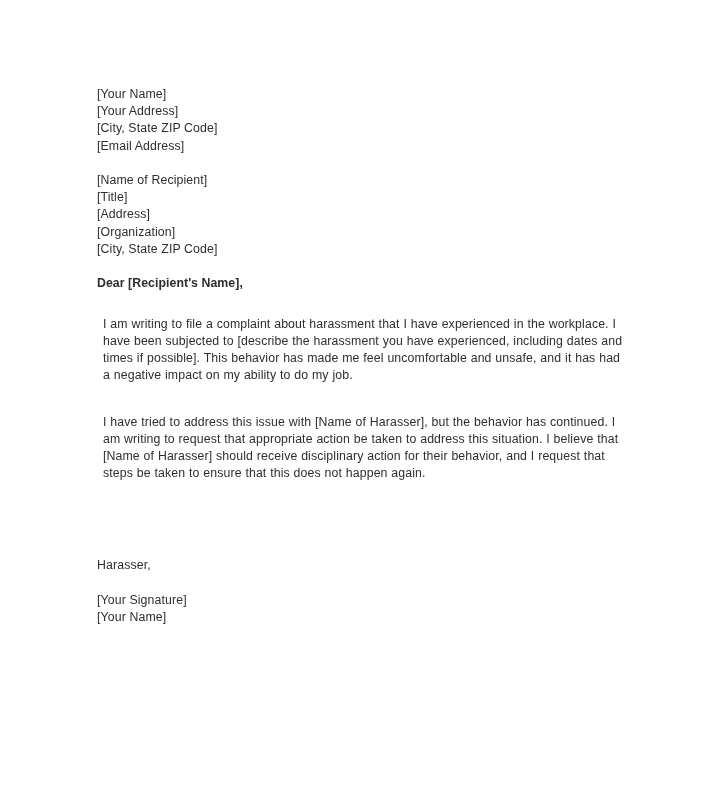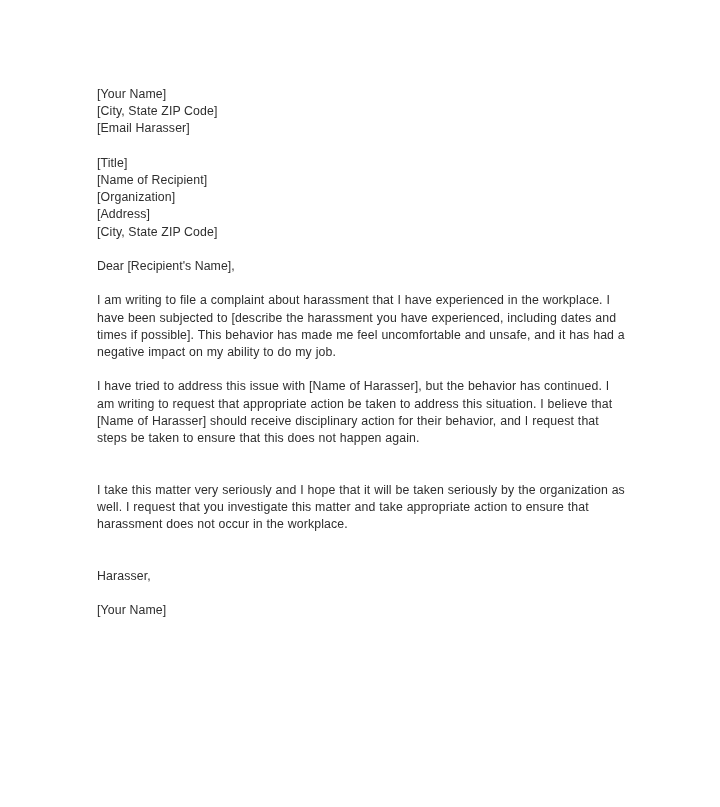--- a/index.html
+++ b/index.html
@@ -43,82 +43,83 @@
 
   .line {
     display: block;
     white-space: pre;
   }
 
   
   .gap-1 { height: 17.2px; }
 
   .salutation {
-    font-weight: 400;
+    font-weight: 700;
     letter-spacing: 0.005em;
   }
 
   .para {
-    margin: 0;
+    margin: 6px;
     text-align: left;
     word-spacing: 0.02em;
   }
 
   .sig-block .line {
     white-space: pre;
   }
 </style>
 </head>
 <body>
 
 <div class="page">
   <div class="letter">
 
     <div class="block">
       <span class="line">[Your Name]</span>
+      <span class="line">[Your Address]</span>
       <span class="line">[City, State ZIP Code]</span>
-      <span class="line">[Email Harasser]</span>
+      <span class="line">[Email Address]</span>
     </div>
 
     <div class="gap-1"></div>
 
     <div class="block">
+      <span class="line">[Name of Recipient]</span>
       <span class="line">[Title]</span>
-      <span class="line">[Name of Recipient]</span>
+      <span class="line">[Address]</span>
       <span class="line">[Organization]</span>
-      <span class="line">[Address]</span>
       <span class="line">[City, State ZIP Code]</span>
     </div>
 
     <div class="gap-1"></div>
 
     <div class="block salutation">Dear [Recipient's Name],</div>
 
     <div class="gap-1"></div>
 
     <p class="para">I am writing to file a complaint about harassment that I have experienced in the workplace. I have been subjected to [describe the harassment you have experienced, including dates and times if possible]. This behavior has made me feel uncomfortable and unsafe, and it has had a negative impact on my ability to do my job.</p>
 
     <div class="gap-1"></div>
 
     <p class="para">I have tried to address this issue with [Name of Harasser], but the behavior has continued. I am writing to request that appropriate action be taken to address this situation. I believe that [Name of Harasser] should receive disciplinary action for their behavior, and I request that steps be taken to ensure that this does not happen again.</p>
 
     <div class="gap-1"></div>
 
 
     <div class="gap-1"></div>
 
-    <p class="para">I take this matter very seriously and I hope that it will be taken seriously by the organization as well. I request that you investigate this matter and take appropriate action to ensure that harassment does not occur in the workplace.</p>
 
     <div class="gap-1"></div>
 
 
     <div class="gap-1"></div>
 
     <div class="block">Harasser,</div>
 
     <div class="gap-1"></div>
 
     <div class="block sig-block">
+      <span class="line">[Your Signature]</span>
       <span class="line">[Your Name]</span>
     </div>
 
   </div>
 </div>
 
 </body></html>

